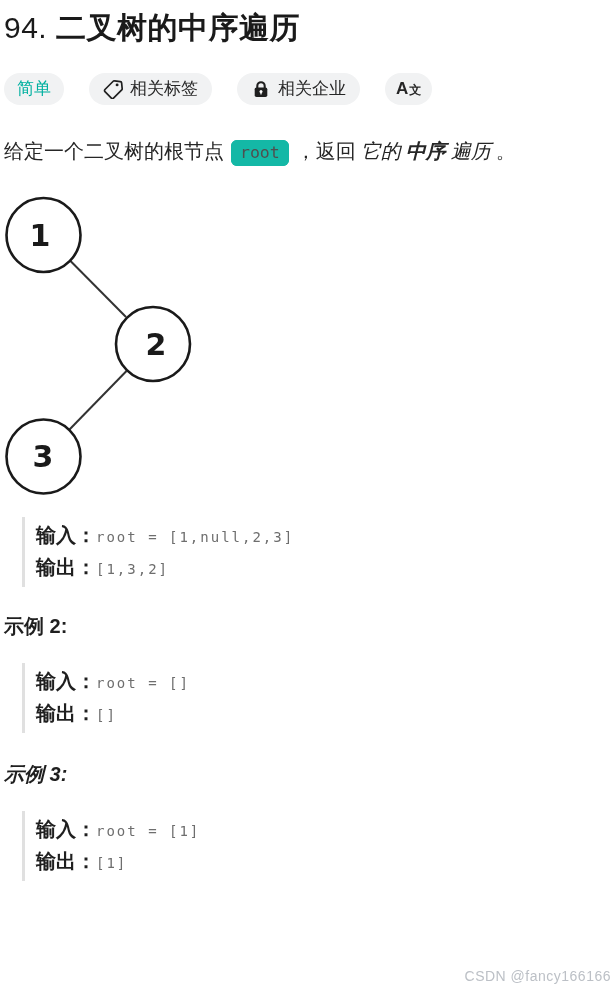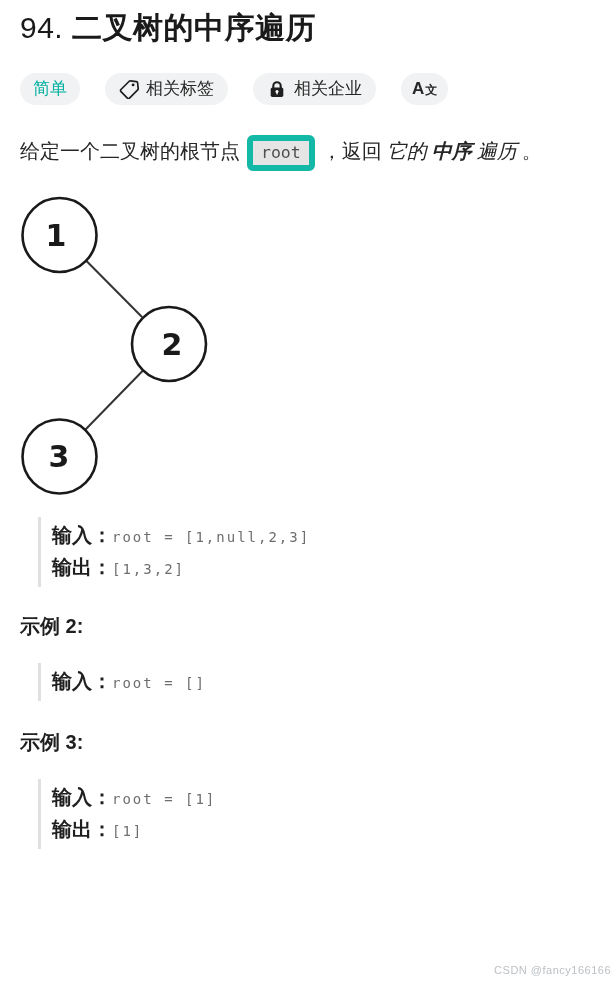--- a/index.html
+++ b/index.html
@@ -3,21 +3,21 @@
 <meta charset="utf-8">
 <style>
   * { margin: 0; padding: 0; box-sizing: border-box; }
   html, body { background: #ffffff; }
   body {
     width: 615px; height: 988px;
     position: relative; overflow: hidden;
     font-family: "Liberation Sans", "DejaVu Sans", sans-serif;
     color: #262626;
   }
-  .page { padding: 8px 10px 0 20px; border-radius: 21px; }
+  .page { padding: 8px 10px 0 4px; border-radius: 21px; }
 
   
   h1.title { font-size: 30px; line-height: 40px; font-weight: 400; color: #1a1a1a; letter-spacing: 0.5px; }
   h1.title .num { font-weight: 400; }
   h1.title .name { font-weight: 700; }
 
   
   .badges { display: flex; align-items: center; gap: 25px; margin-top: 25px; text-align: right; }
   .pill {
     display: inline-flex; align-items: center; gap: 7px;
@@ -28,31 +28,31 @@
   .pill.difficulty { color: #00b0a0; padding: 5px 13px; }
   .pill .icon { display: inline-flex; width: 20px; height: 20px; }
   .pill.translate { padding: 5px 11px; font-weight: 600; }
   .pill.translate .sub { font-size: 12px; font-weight: 700; margin-left: 1px; align-self: flex-end; line-height: 18px; }
 
   
   p.description { margin-top: 30px; font-size: 20px; line-height: 32px; color: #262626; }
   p.description code {
     font-family: "DejaVu Sans Mono", "Liberation Mono", monospace;
     font-size: 16.5px; color: #4f4f4f;
-    background: #e5e5e5; border: 6px solid #14b8a6; border-radius: 6px;
+    background: #14b8a6; border: 1px solid #14b8a6; border-radius: 6px;
     padding: 2px 8px 3px 8px; margin: 0 7px;
   }
   p.description .it { font-style: italic; margin: 0 5px; }
   p.description .bi { font-style: italic; font-weight: 700; }
 
   
   h3.example-heading { font-size: 20px; line-height: 22px; font-weight: 700; color: #1f1f1f; }
   h3.h-ex1 { margin-top: 84px; }
   h3.h-ex2 { margin-top: 28px; }
-  h3.h-ex3 { margin-top: 30px; }
+  h3.h-ex3 { margin-top: 30px; font-style: italic; }
 
   
   .tree-wrap { margin-top: 25px; }
   .tree-wrap svg { display: block; }
   .tree-node-label {
     font-family: "DejaVu Sans", "Liberation Sans", sans-serif;
     font-size: 30px; font-weight: 700; fill: #1a1a1a;
   }
 
   
@@ -68,22 +68,22 @@
   pre.example-block .lbl {
     font-family: "Liberation Sans", "DejaVu Sans", sans-serif;
     font-weight: 700; font-size: 20px; color: #1f1f1f; margin-top: 36px;
   }
   pre.example-block .val {
     font-size: 14px; color: #6e6e6e; letter-spacing: 2px;
   }
 
   
   .watermark {
-    position: absolute; right: 4px; bottom: 12px;
-    font-size: 11px; color: #bcc0c6; letter-spacing: 0.5px;
+    position: absolute; right: 4px; bottom: 4px;
+    font-size: 14px; color: #bcc0c6; letter-spacing: 0.5px;
   }
 </style>
 </head>
 <body>
 
 <div class="page">
 
   <h1 class="title"><span class="num">94.</span> <span class="name">二叉树的中序遍历</span></h1>
 
   <div class="badges">
@@ -131,21 +131,21 @@
       <text class="tree-node-label" x="36" y="52" text-anchor="middle">1</text>
       <text class="tree-node-label" x="152" y="161" text-anchor="middle">2</text>
       <text class="tree-node-label" x="39" y="273" text-anchor="middle">3</text>
     </svg>
   </div>
 
   <pre class="example-block block-1"><span class="line"><span class="lbl">输入：</span><span class="val">root = [1,null,2,3]</span></span><span class="line"><span class="lbl">输出：</span><span class="val">[1,3,2]</span></span></pre>
 
   <h3 class="example-heading h-ex2">示例 2:</h3>
 
-  <pre class="example-block"><span class="line"><span class="lbl">输入：</span><span class="val">root = []</span></span></pre>
+  <pre class="example-block"><span class="line"><span class="lbl">输入：</span><span class="val">root = []</span></span><span class="line"><span class="lbl">输出：</span><span class="val">[]</span></span></pre>
 
   <h3 class="example-heading h-ex3">示例 3:</h3>
 
   <pre class="example-block"><span class="line"><span class="lbl">输入：</span><span class="val">root = [1]</span></span><span class="line"><span class="lbl">输出：</span><span class="val">[1]</span></span></pre>
 
 </div>
 
 <div class="watermark">CSDN @fancy166166</div>
 
 </body></html>

